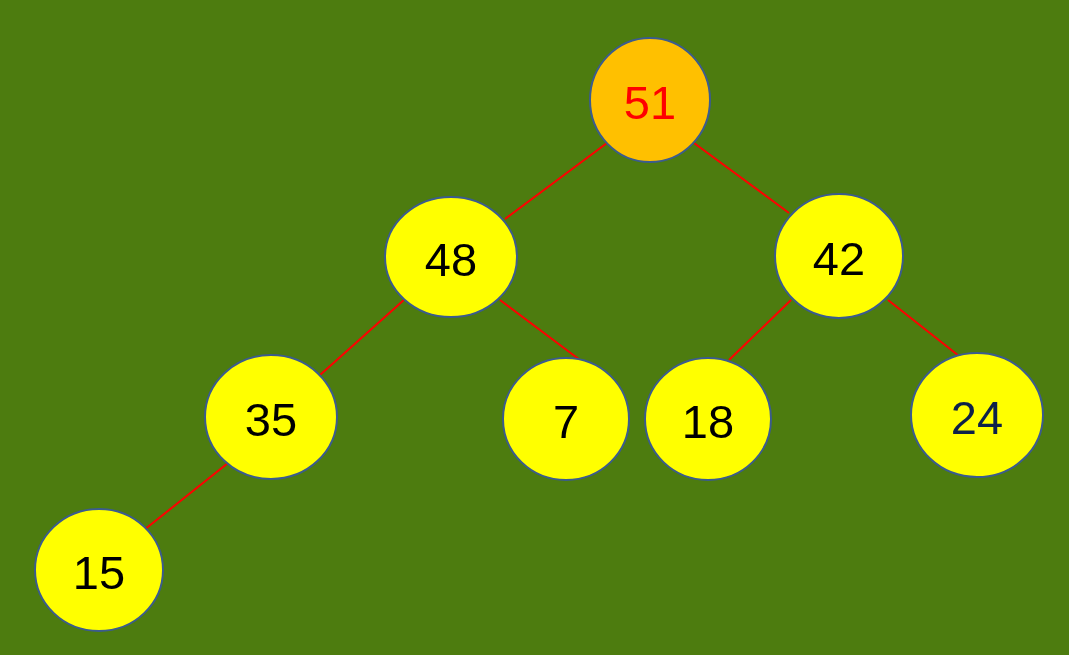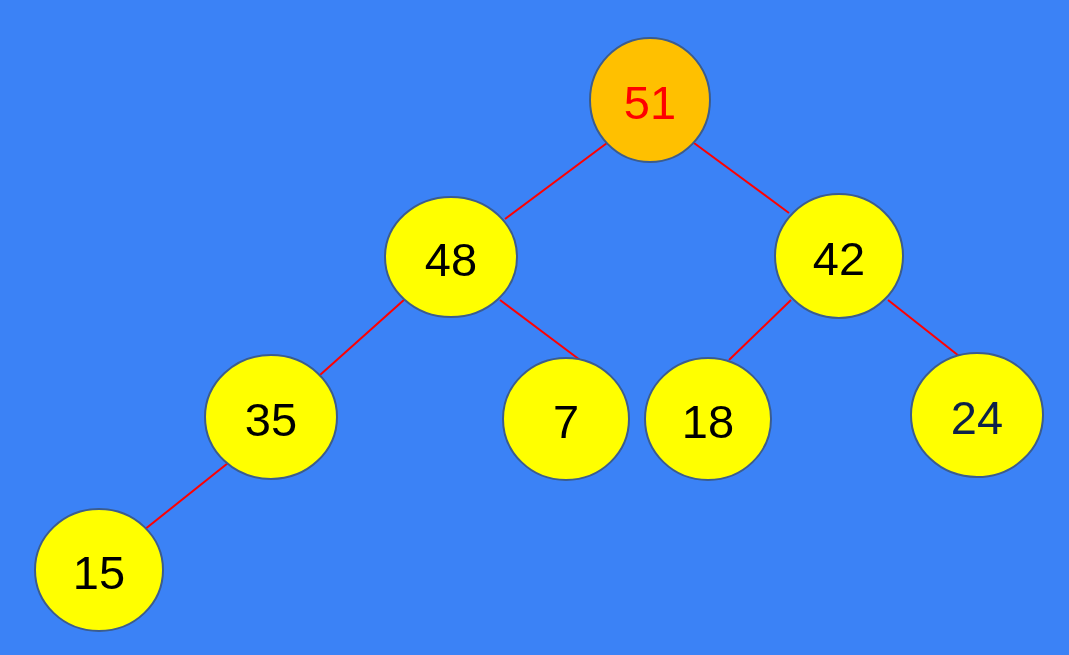--- a/index.html
+++ b/index.html
@@ -7,21 +7,21 @@
     padding: 0;
     background: #ffffff;
   }
   body {
     font-family: "Liberation Sans", sans-serif;
   }
   #canvas {
     position: relative;
     width: 1069px;
     height: 655px;
-    background: #3b82f6;
+    background: #4d7c0f;
     overflow: hidden;
   }
   #tree-svg {
     position: absolute;
     left: 0;
     top: 0;
     width: 1069px;
     height: 655px;
   }
   .node-label {

